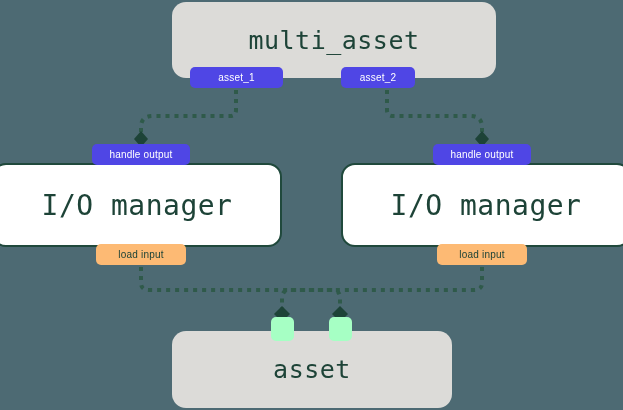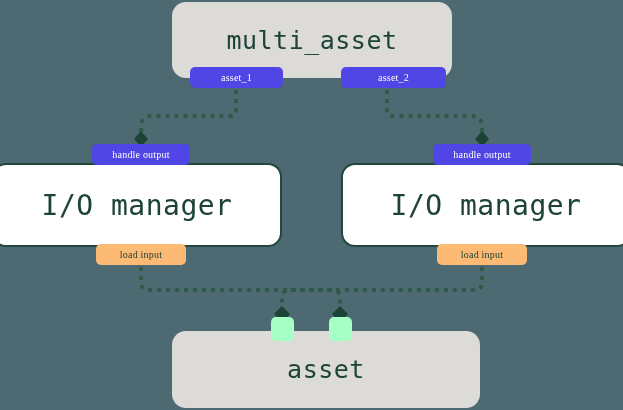--- a/index.html
+++ b/index.html
@@ -64,21 +64,21 @@
   }
 
   
   .badge {
     position: absolute;
     box-sizing: border-box;
     display: flex;
     align-items: center;
     justify-content: center;
     border-radius: 5px;
-    font-family: Liberation Serif, serif;
+    font-family: Liberation Sans, sans-serif;
     font-size: 10px;
     white-space: nowrap;
     letter-spacing: 0.2px;
     z-index: 5;
   }
   .badge-output {
     background: #4f46e5;
     color: #ffffff;
   }
   .badge-input {
@@ -107,41 +107,41 @@
       <path d="M 482 267 L 482 283 Q 482 290 474 290 L 290 290 Q 282 290 282 298 L 282 310"></path>
     </g>
     <g fill="#1d4337" stroke="none">
       <polygon points="141,147 134,139 141,131 148,139"></polygon>
       <polygon points="482,147 475,139 482,131 489,139"></polygon>
       <polygon points="340,322 332,314 340,306 348,314"></polygon>
       <polygon points="282,322 274,314 282,306 290,314"></polygon>
     </g>
   </svg>
 
-  <div class="node node-group" style="left:172px; top:2px; width:280px; height:76px;">
+  <div class="node node-group" style="left:172px; top:2px; width:324px; height:76px;">
     <span class="node-label">multi_asset</span>
   </div>
 
   <div class="node node-io" style="left:-8px; top:163px; width:290px; height:84px;">
     <span class="node-label">I/O manager</span>
   </div>
 
   <div class="node node-io" style="left:341px; top:163px; width:290px; height:84px;">
     <span class="node-label">I/O manager</span>
   </div>
 
-  <div class="node node-group" style="left:172px; top:331px; width:308px; height:77px;">
+  <div class="node node-group" style="left:172px; top:331px; width:280px; height:77px;">
     <span class="node-label">asset</span>
   </div>
 
   <div class="badge badge-output" style="left:190px; top:67px; width:93px; height:21px;">
     <span>asset_1</span>
   </div>
 
-  <div class="badge badge-output" style="left:341px; top:67px; width:105px; height:21px;">
+  <div class="badge badge-output" style="left:341px; top:67px; width:74px; height:21px;">
     <span>asset_2</span>
   </div>
 
   <div class="badge badge-output" style="left:92px; top:144px; width:98px; height:21px;">
     <span>handle output</span>
   </div>
 
   <div class="badge badge-output" style="left:433px; top:144px; width:98px; height:21px;">
     <span>handle output</span>
   </div>

